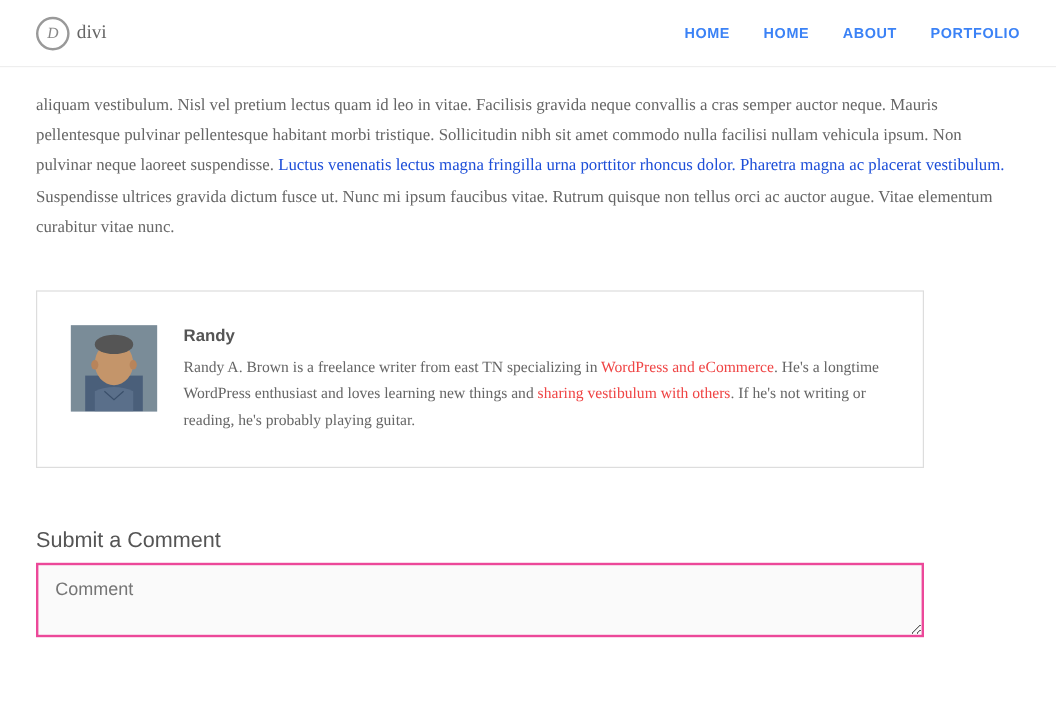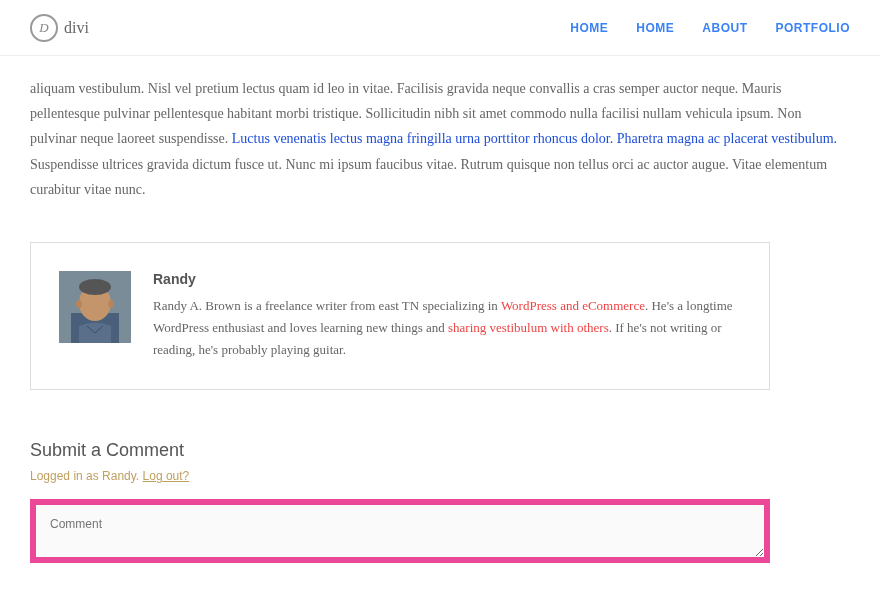--- a/index.html
+++ b/index.html
@@ -152,23 +152,23 @@
     }
 
     .logged-in-text a {
       color: #c0a060;
     }
 
     .comment-input {
       width: 100%;
       max-width: 740px;
       padding: 12px 14px;
-      border: 6px solid #ec4899;
-      font-family: Arial, sans-serif;
-      font-size: 12px;
+      border: 2px solid #ec4899;
+      font-family: Arial, sans-serif;
+      font-size: 15px;
       color: #aaa;
       outline: none;
       background: #fafafa;
     }
   </style>
 </head>
 <body>
 
 <header class="header">
   <a class="logo" href="#">
@@ -212,19 +212,16 @@
     <div class="author-info">
       <div class="author-name">Randy</div>
       <div class="author-bio">
         Randy A. Brown is a freelance writer from east TN specializing in <a href="#">WordPress and eCommerce</a>. He's a longtime WordPress enthusiast and loves learning new things and <a href="#">sharing vestibulum with others</a>. If he's not writing or reading, he's probably playing guitar.
       </div>
     </div>
   </div>
 
   <div class="comment-section">
     <h2 class="comment-title">Submit a Comment</h2>
-    <p class="logged-in-text">
-      Logged in as Randy. <a href="#">Log out?</a>
-    </p>
     <textarea class="comment-input" rows="2" placeholder="Comment" style=""></textarea>
   </div>
 
 </div>
 
 </body></html>

